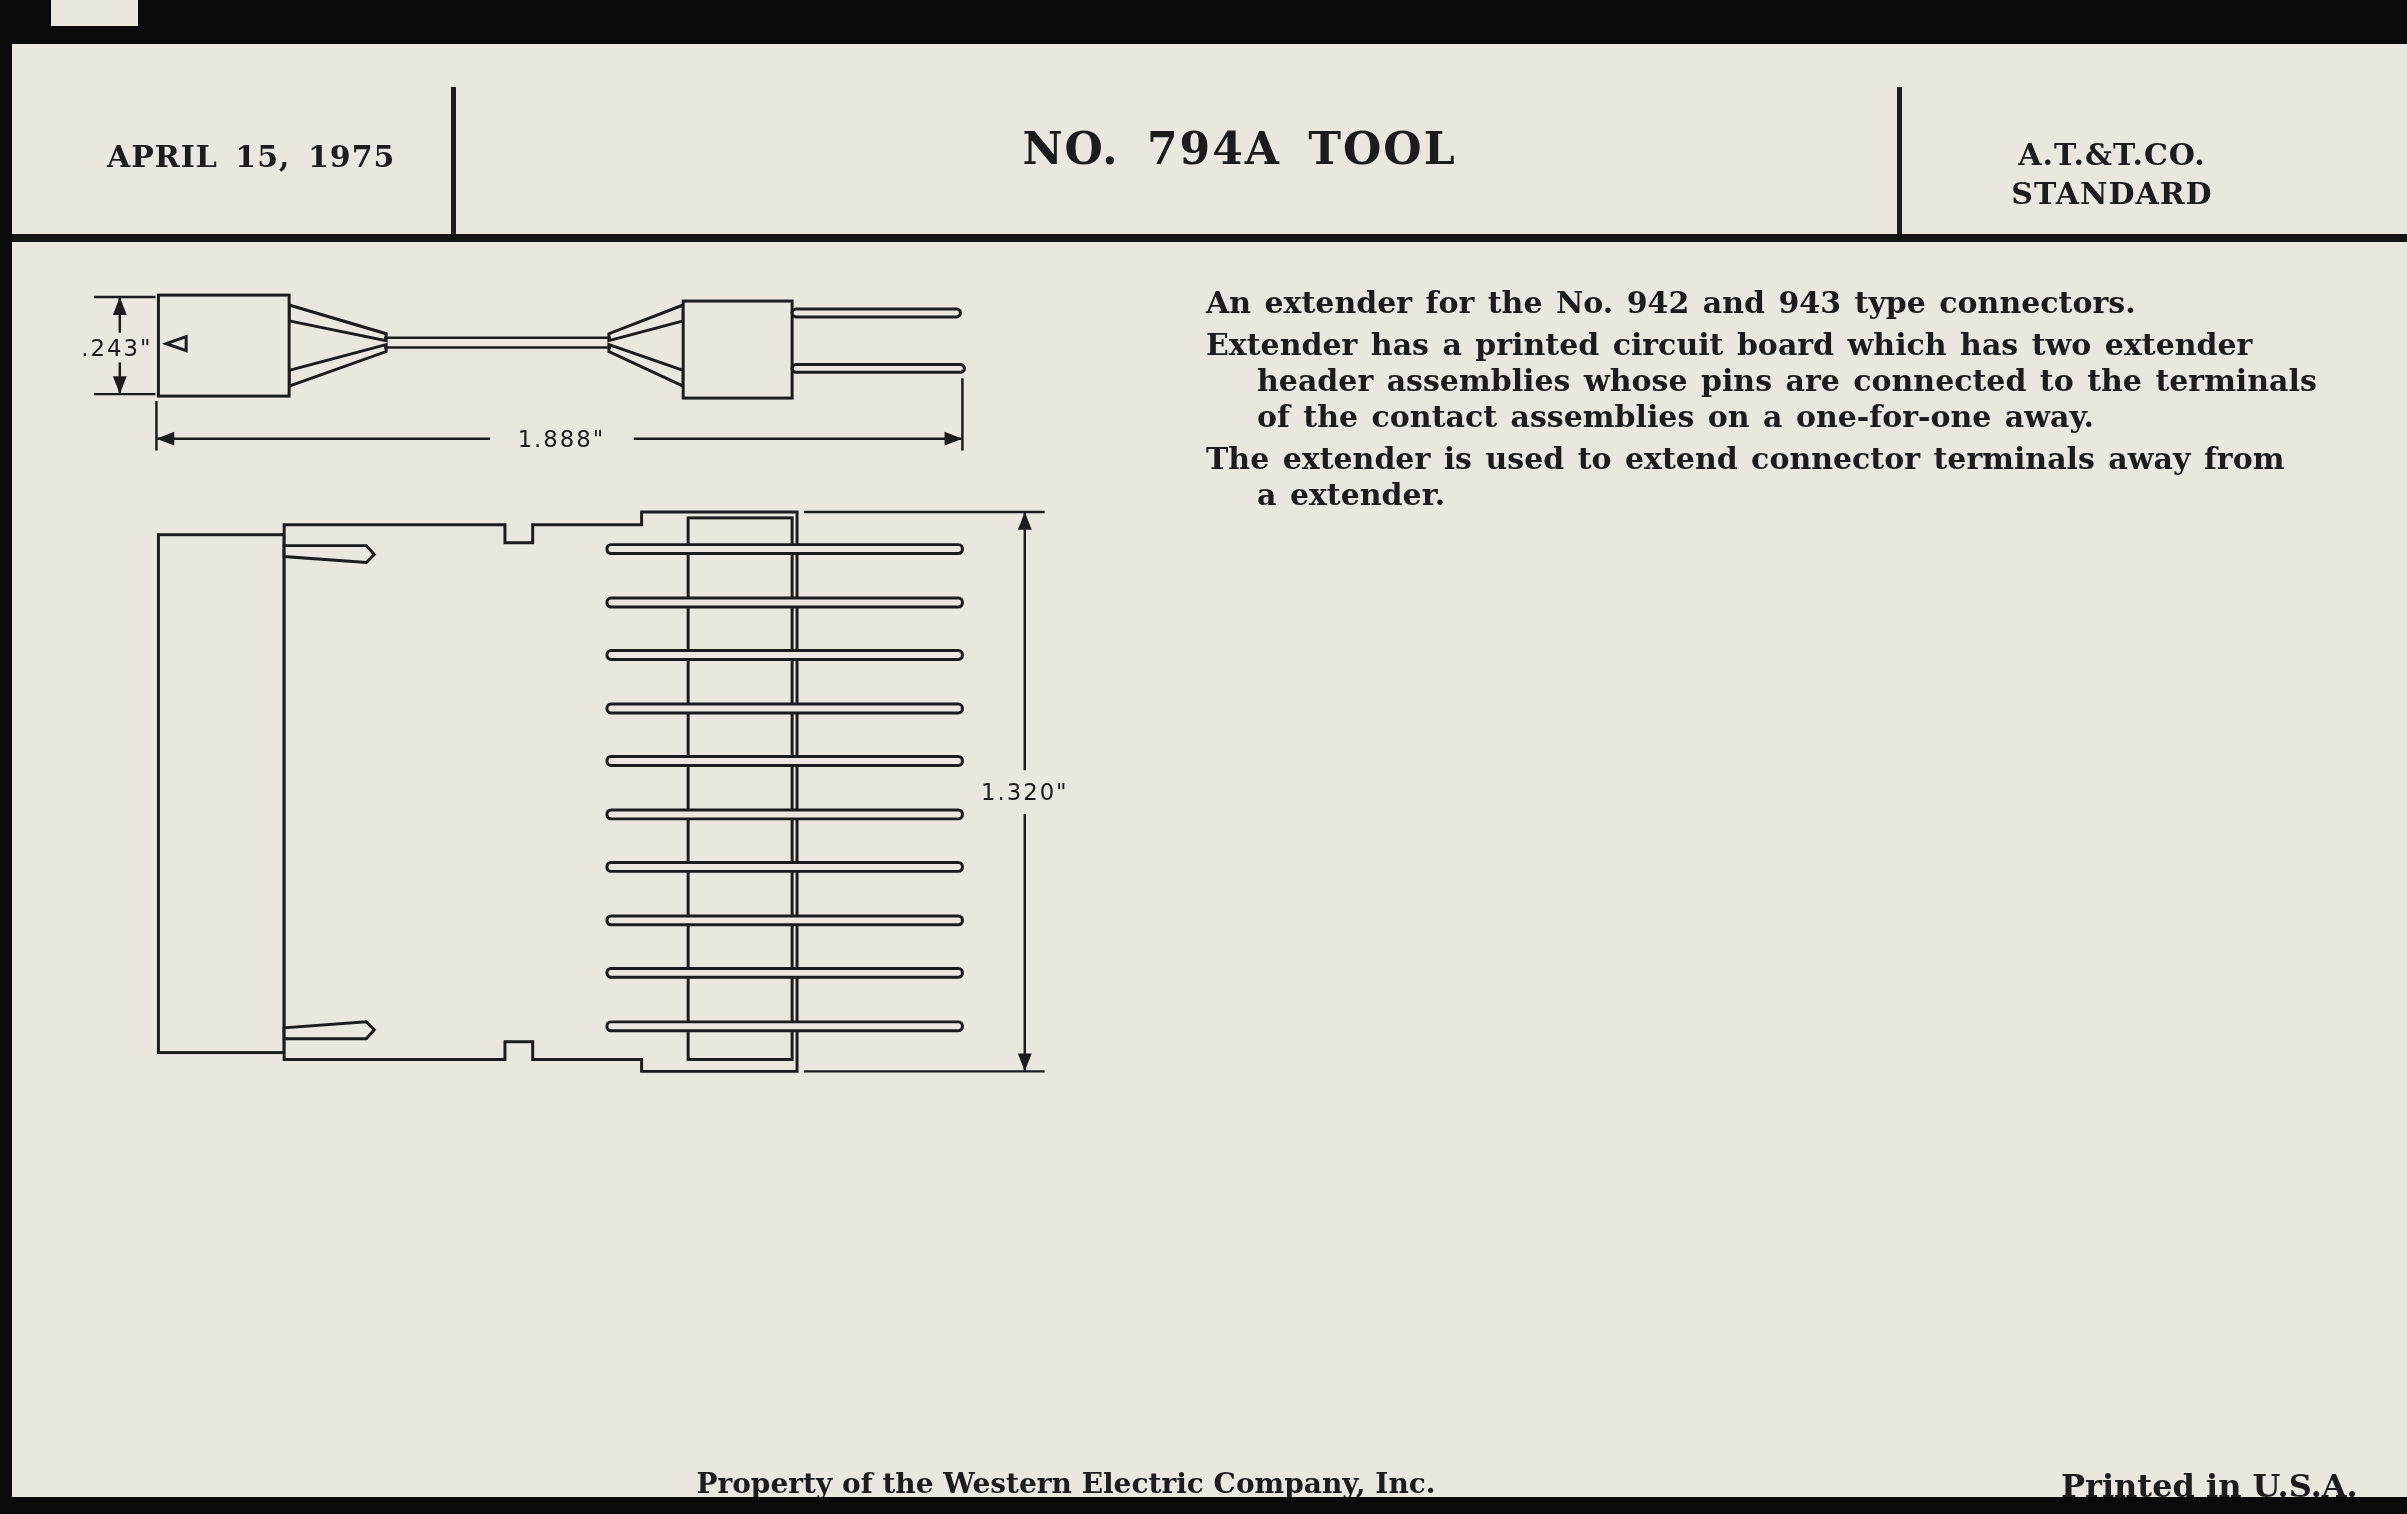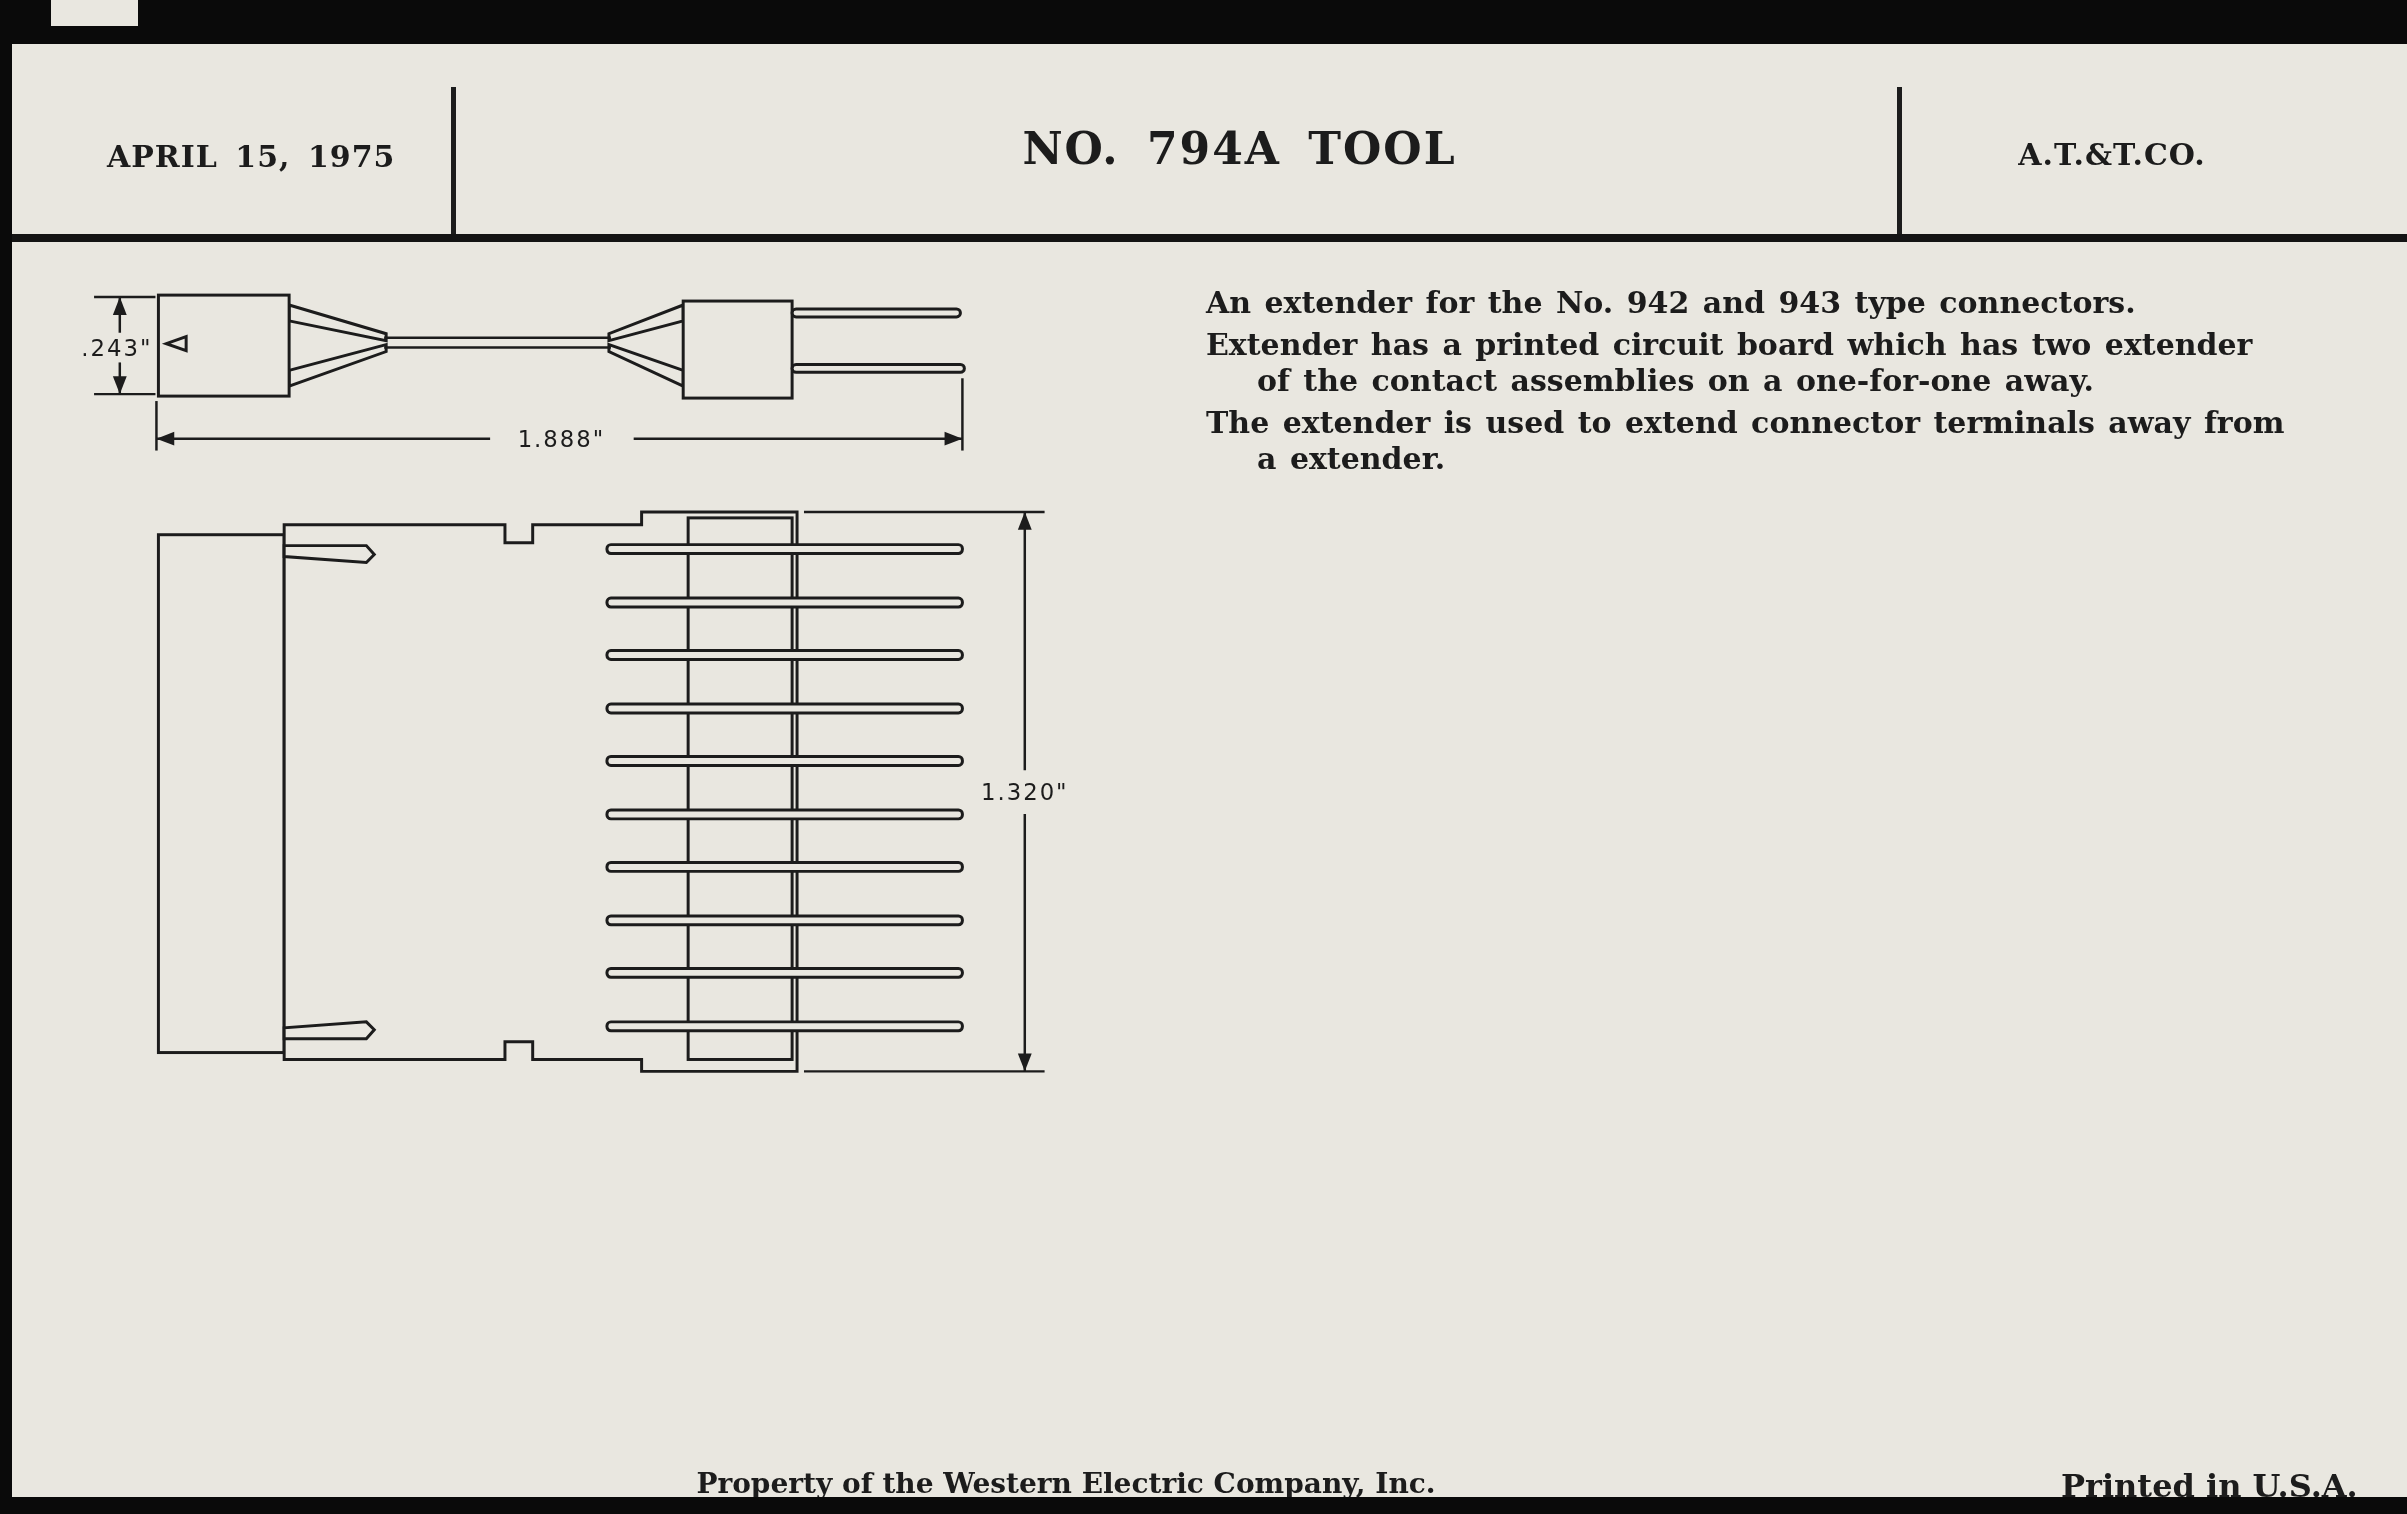--- a/index.html
+++ b/index.html
@@ -145,29 +145,31 @@
       </g>
     </g>
   </svg>
 
   <div class="date">APRIL 15, 1975</div>
   <div class="divider divider-left"></div>
   <h1 class="title">NO. 794A TOOL</h1>
   <div class="divider divider-right"></div>
   <div class="standard">
     <div>A.T.&amp;T.CO.</div>
+    <div>STANDARD</div>
   </div>
   <div class="rule"></div>
 
   <section class="description">
     <p>
       <span class="line">An extender for the No. 942 and 943 type connectors.</span>
     </p>
     <p>
       <span class="line" style="display:block">Extender has a printed circuit board which has two extender</span>
+      <span class="line cont" style="display:block">header assemblies whose pins are connected to the terminals</span>
       <span class="line cont" style="display:block">of the contact assemblies on a one-for-one away.</span>
     </p>
     <p>
       <span class="line" style="display:block">The extender is used to extend connector terminals away from</span>
       <span class="line cont" style="display:block">a extender.</span>
     </p>
   </section>
 
   <div class="footer-property">Property of the Western Electric Company, Inc.</div>
   <div class="footer-printed">Printed in U.S.A.</div>

